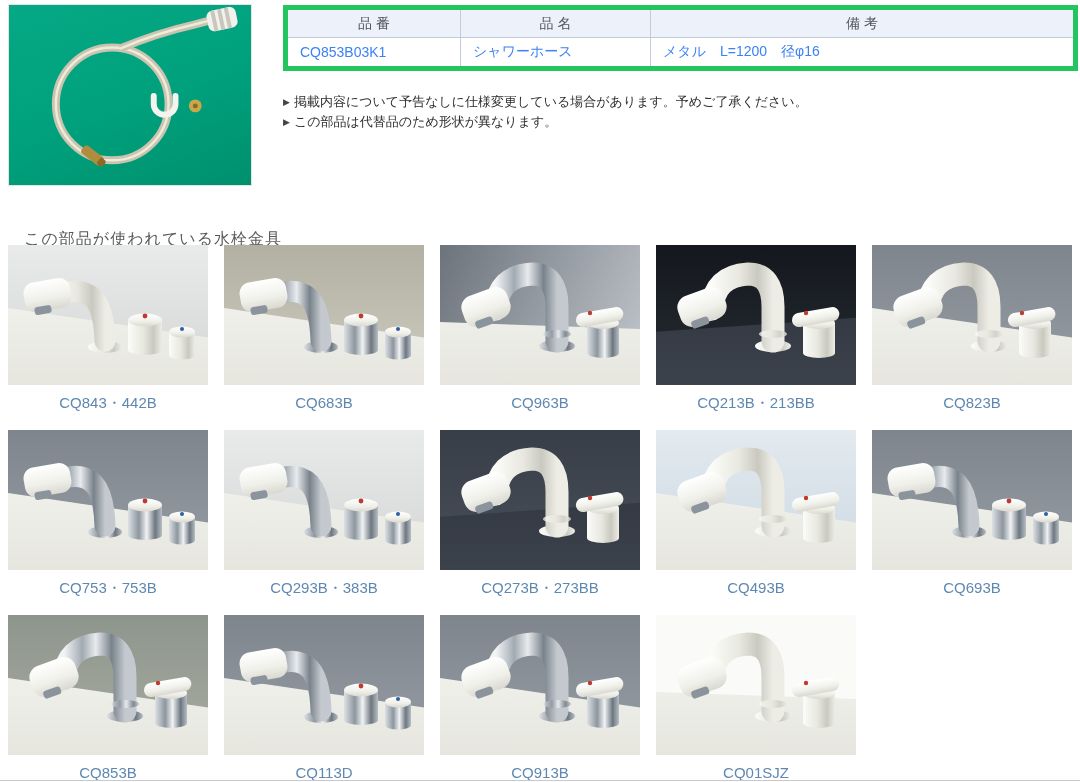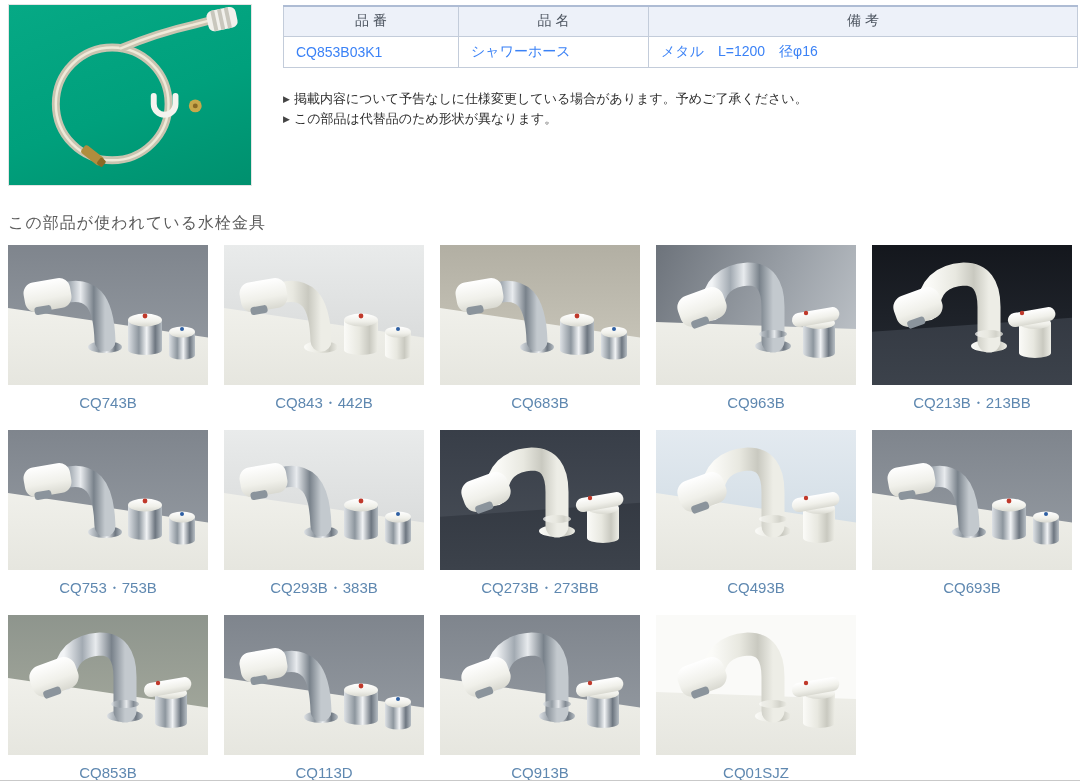--- a/index.html
+++ b/index.html
@@ -7,35 +7,35 @@
         font-family:"Liberation Sans","DejaVu Sans",sans-serif;}
 
   
   .photo-box{position:absolute;left:8px;top:4px;width:244px;height:182px;
              background:linear-gradient(160deg,#06a985 0%,#00a07c 55%,#00906e 100%);
              border:1px solid #e4e4e4;box-sizing:border-box;}
   .photo-box svg{width:100%;height:100%;display:block;}
 
   .top-right{position:absolute;left:283px;top:5px;width:795px;}
   table.parts-table{width:100%;border-collapse:collapse;table-layout:fixed;
-                    border:1px solid #22c55e;}
+                    border:5px solid #22c55e;}
   table.parts-table th,table.parts-table td{border:1px solid #c3ccda;font-weight:normal;
                     font-size:14px;box-sizing:border-box;}
   table.parts-table th{background:#edf1f9;color:#4d5560;height:30px;text-align:center;
                     border-top:2px solid #aebcd4;}
   table.parts-table td{background:#fff;color:#3b82f6;height:31px;padding:2px 12px;text-align:left;}
   .col-partno{width:175px;}
   .col-name{width:190px;}
 
   .notes{margin-top:21px;}
   .note{font-size:13px;color:#2e2e2e;line-height:19px;white-space:nowrap;}
   .note .bullet{font-size:9px;color:#444;margin-right:4px;vertical-align:1px;}
 
   
-  .section-title{position:absolute;left:8px;top:213px;margin:0;font-size:16px;font-weight:normal;
+  .section-title{position:absolute;left:8px;top:213px;margin:16px;font-size:16px;font-weight:normal;
                  color:#5a5a5a;letter-spacing:1px;}
 
   
   .grid{position:absolute;left:8px;top:245px;display:grid;
         grid-template-columns:repeat(5,200px);column-gap:16px;}
   .tile{width:200px;height:185px;}
   .photo{position:relative;width:200px;height:140px;overflow:hidden;}
   .photo svg.faucet{position:absolute;left:0;top:4px;width:200px;height:140px;}
   .code{display:block;text-align:center;padding-top:9px;font-size:15px;
         color:#5f88b0;text-decoration:none;cursor:pointer;}
@@ -186,29 +186,20 @@
       <div class="note">
         <span class="bullet">▶</span><span>この部品は代替品のため形状が異なります。</span>
       </div>
     </div>
   </div>
 
   <h2 class="section-title">この部品が使われている水栓金具</h2>
 
   <div class="grid">
 
-    <div class="tile">
-      <div class="photo wall-gray">
-        <div class="counter"></div>
-        <svg class="faucet f-chrome" viewBox="0 0 200 140">
-            <use href="#fA"></use>
-          </svg>
-      </div>
-      <a class="code">CQ743B</a>
-    </div>
 
     <div class="tile">
       <div class="photo wall-light">
         <div class="counter"></div>
         <svg class="faucet f-white" viewBox="0 0 200 140">
             <use href="#fA"></use>
           </svg>
       </div>
       <a class="code">CQ843・442B</a>
     </div>
@@ -236,20 +227,29 @@
     <div class="tile">
       <div class="photo wall-dark">
         <div class="floor-dark"></div>
         <svg class="faucet f-white" viewBox="0 0 200 140">
             <use href="#fB"></use>
           </svg>
       </div>
       <a class="code">CQ213B・213BB</a>
     </div>
 
+    <div class="tile">
+      <div class="photo wall-gray">
+        <div class="counter"></div>
+        <svg class="faucet f-white" viewBox="0 0 200 140">
+            <use href="#fB"></use>
+          </svg>
+      </div>
+      <a class="code">CQ823B</a>
+    </div>
 
     <div class="tile">
       <div class="photo wall-gray">
         <div class="counter"></div>
         <svg class="faucet f-chrome" viewBox="0 0 200 140">
             <use href="#fA"></use>
           </svg>
       </div>
       <a class="code">CQ753・753B</a>
     </div>

